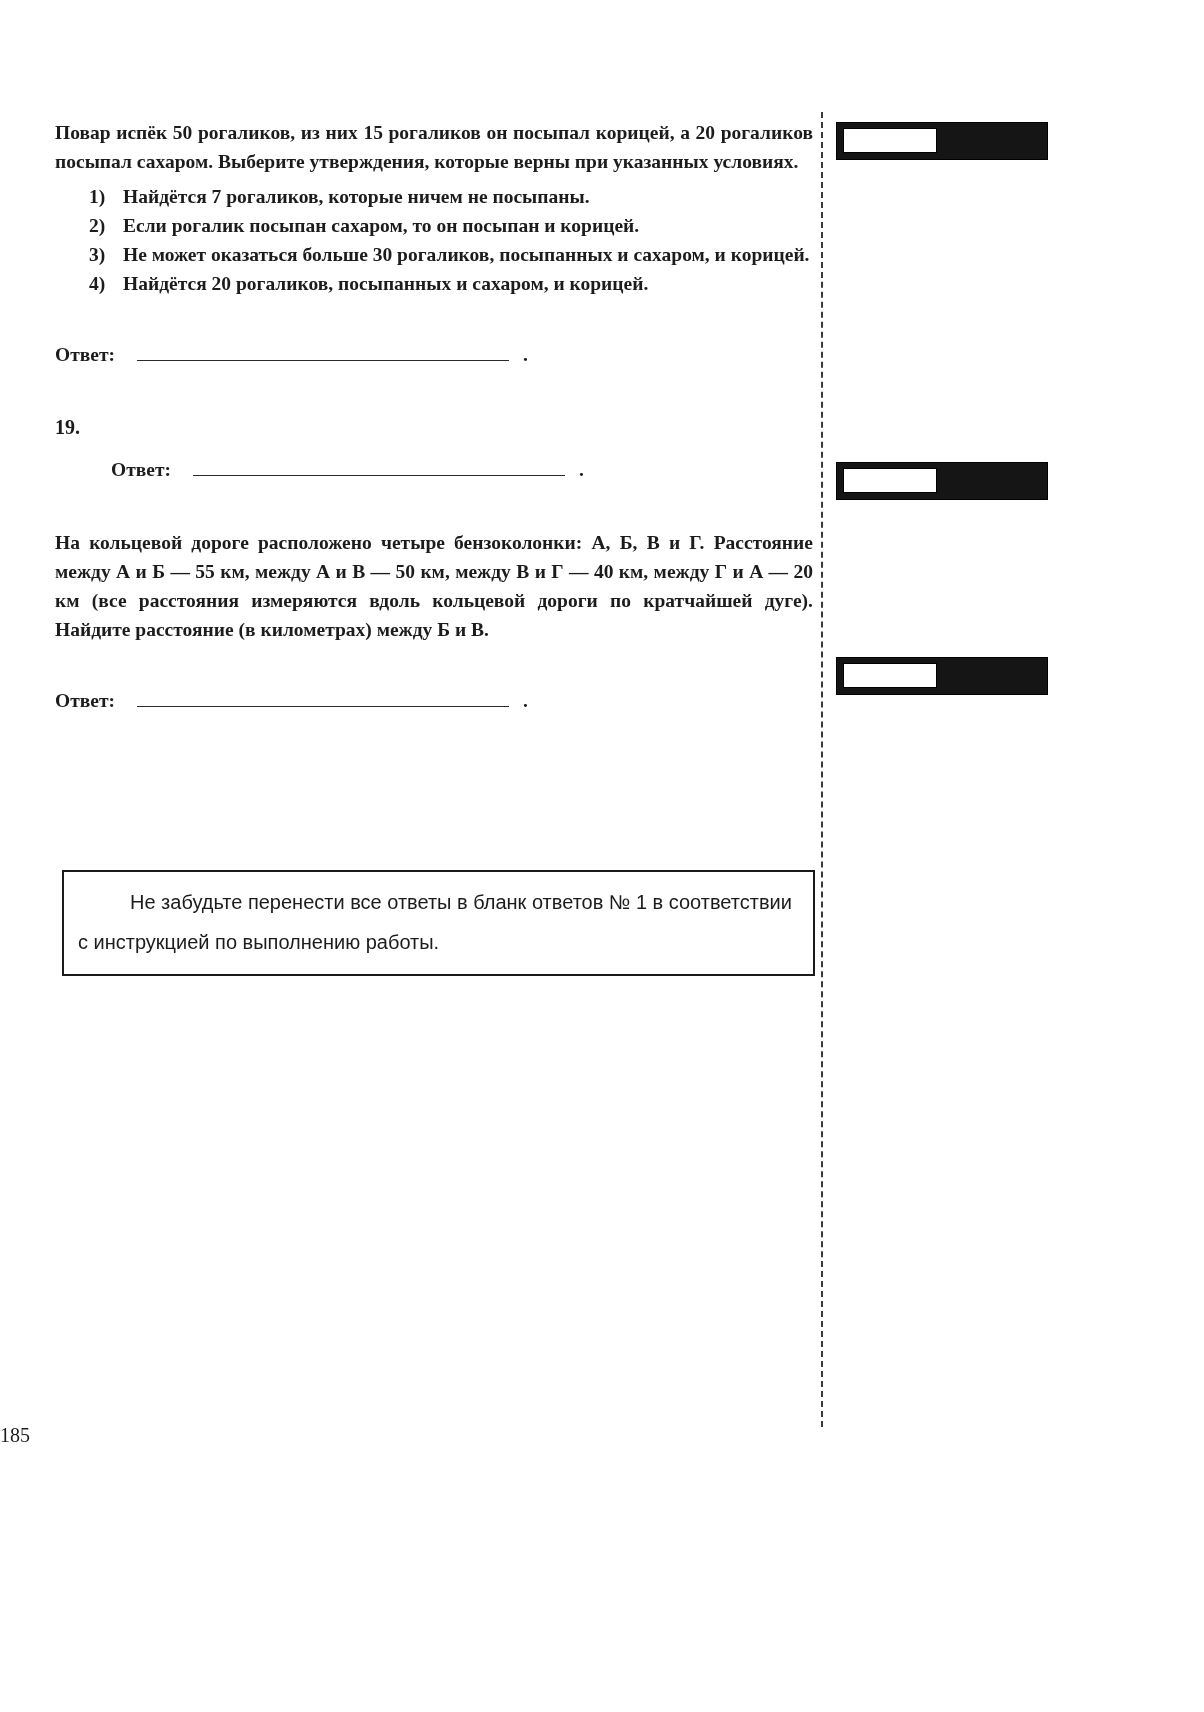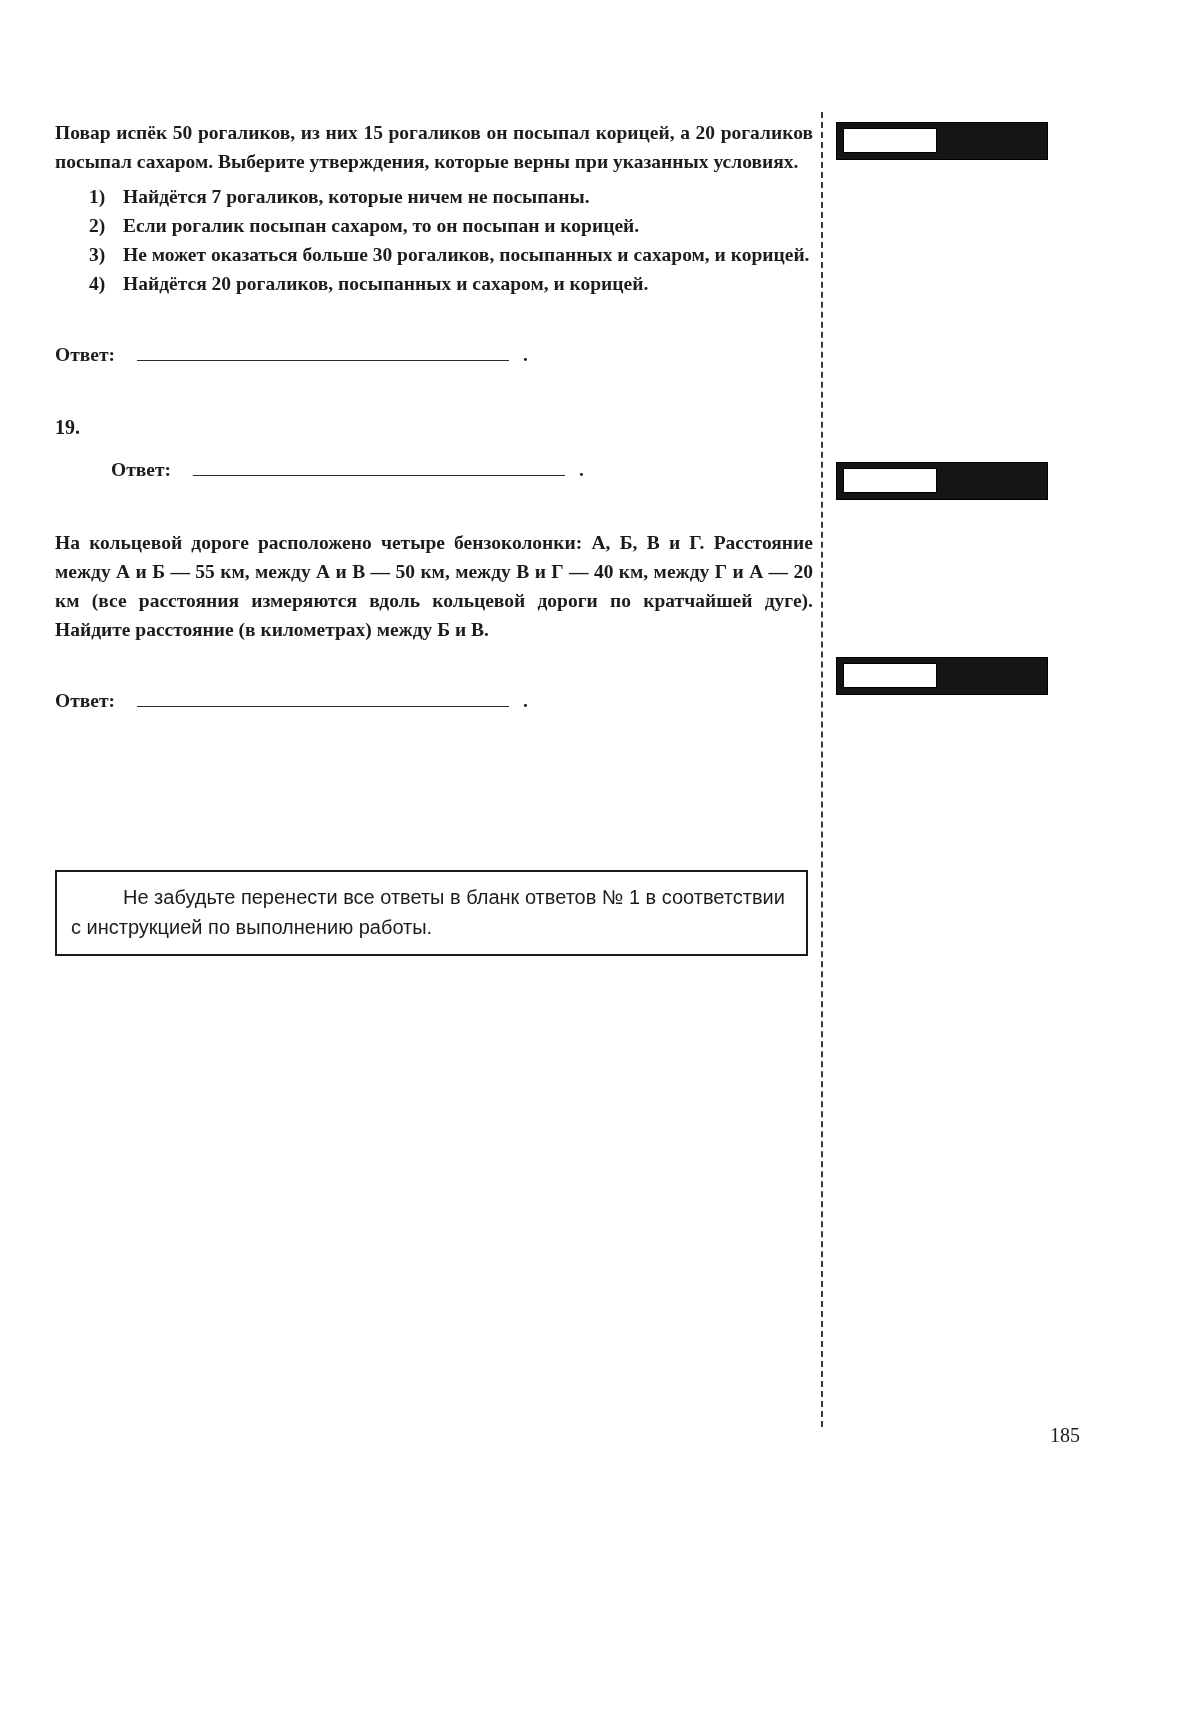--- a/index.html
+++ b/index.html
@@ -89,41 +89,41 @@
     height: 25px;
     background: #ffffff;
     border: 1px solid #000;
   }
   .marker-1 { top: 122px; }
   .marker-2 { top: 462px; }
   .marker-3 { top: 657px; }
 
   .note-box {
     position: absolute;
-    left: 55px;
+    left: 62px;
     top: 870px;
     width: 753px;
     border: 2px solid #1a1a1a;
     padding: 10px 14px 12px 14px;
     font-family: "Liberation Sans", sans-serif;
     font-size: 20px;
-    line-height: 30px;
+    line-height: 40px;
     text-align: left;
   }
   .note-box .note-text {
     text-indent: 52px;
     margin: 0;
   }
 
   .page-number {
     position: absolute;
     top: 1424px;
     left: 0;
     width: 1080px;
-    text-align: right;
+    text-align: left;
     font-size: 20px;
   }
 </style>
 </head>
 <body>
 
 <div class="content">
 
   <section class="problem">
     <div class="prob-body">

